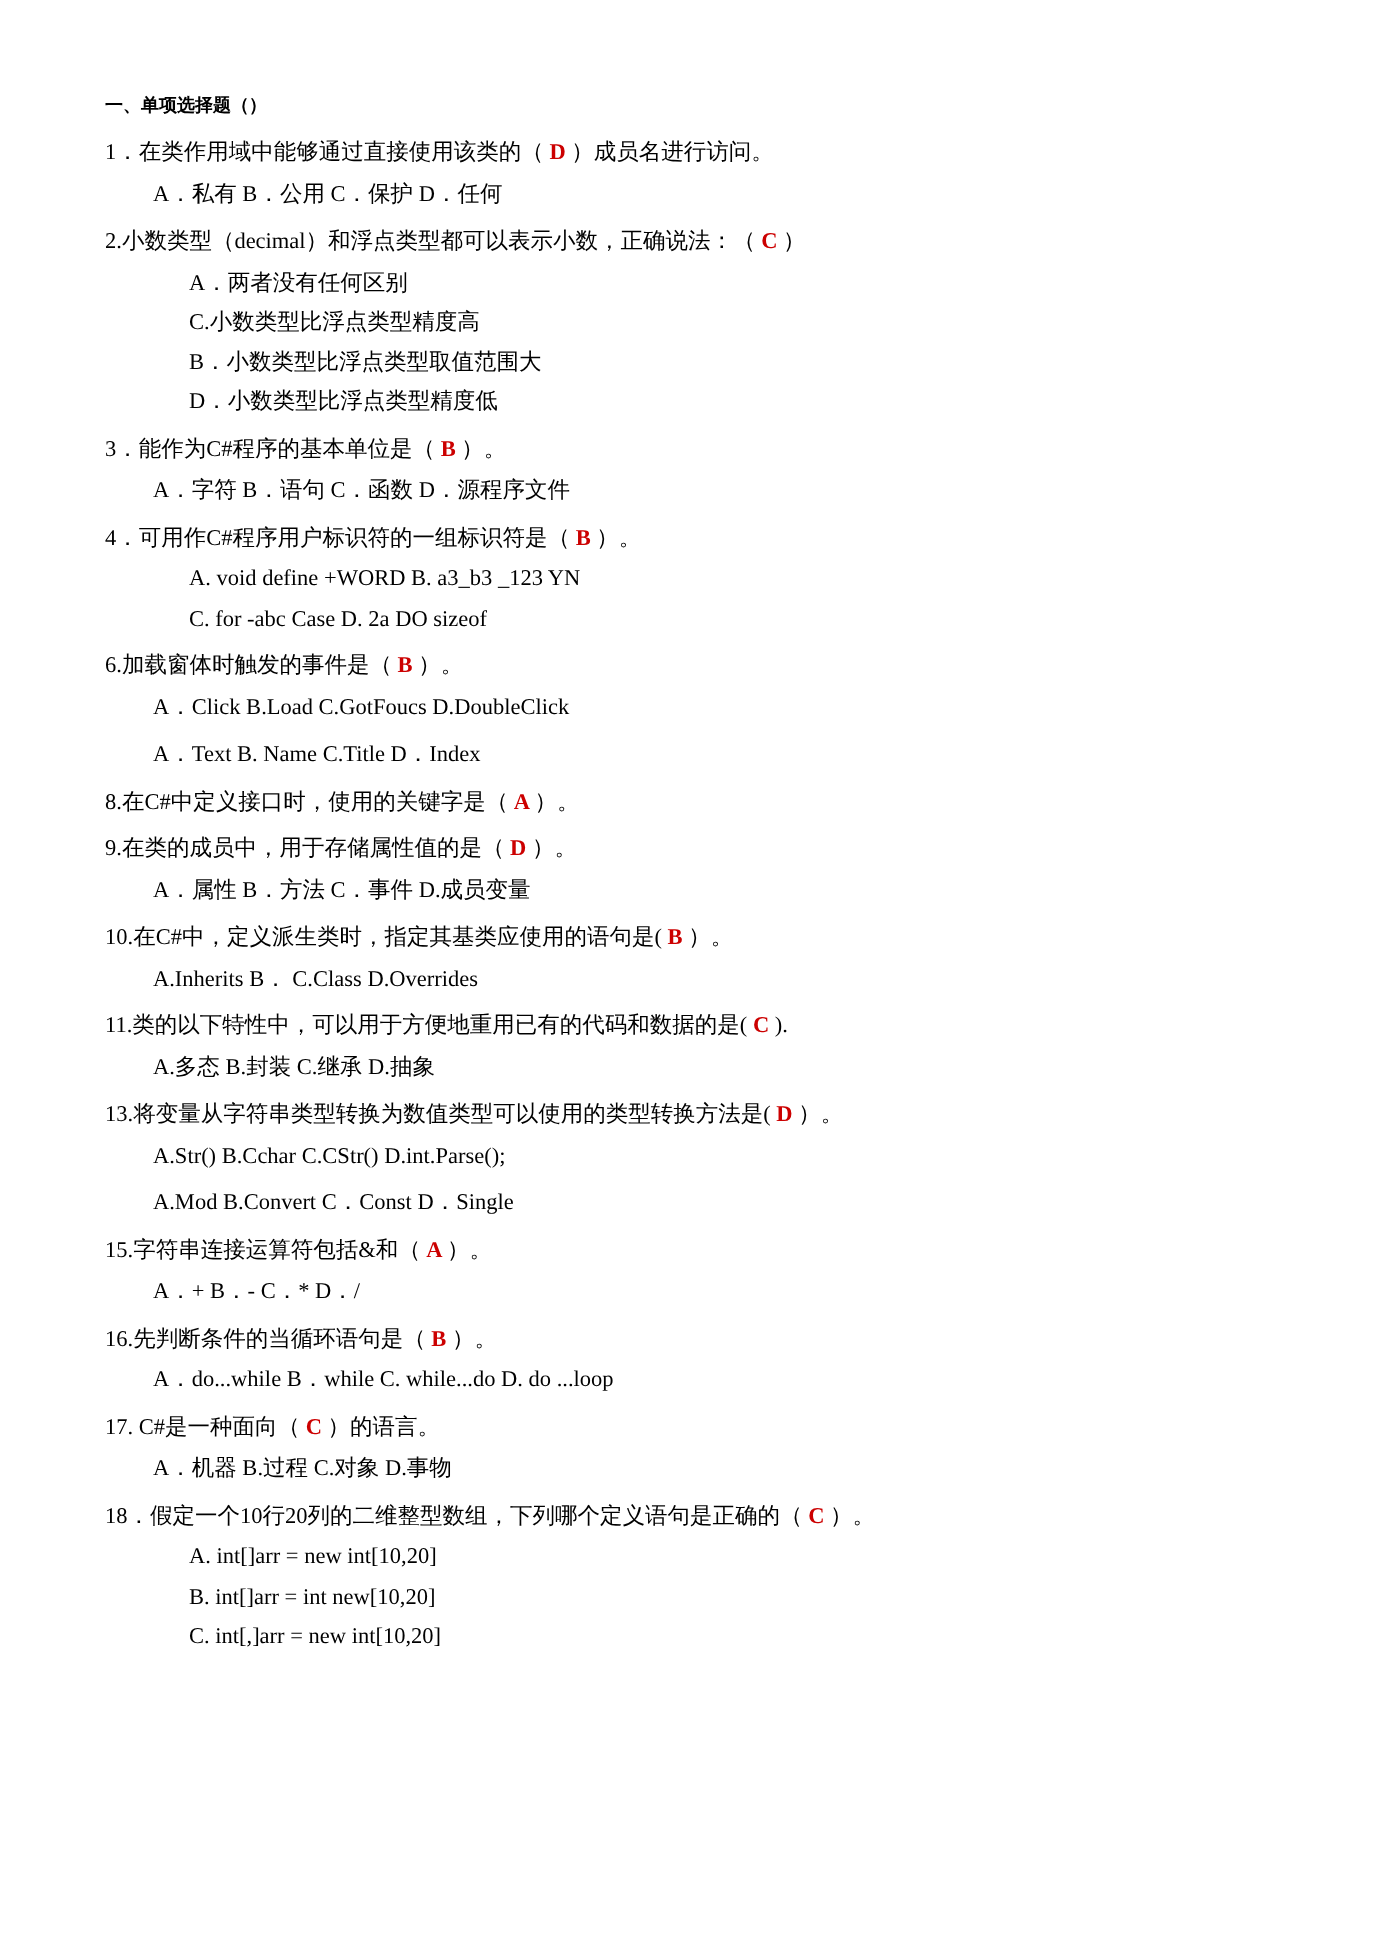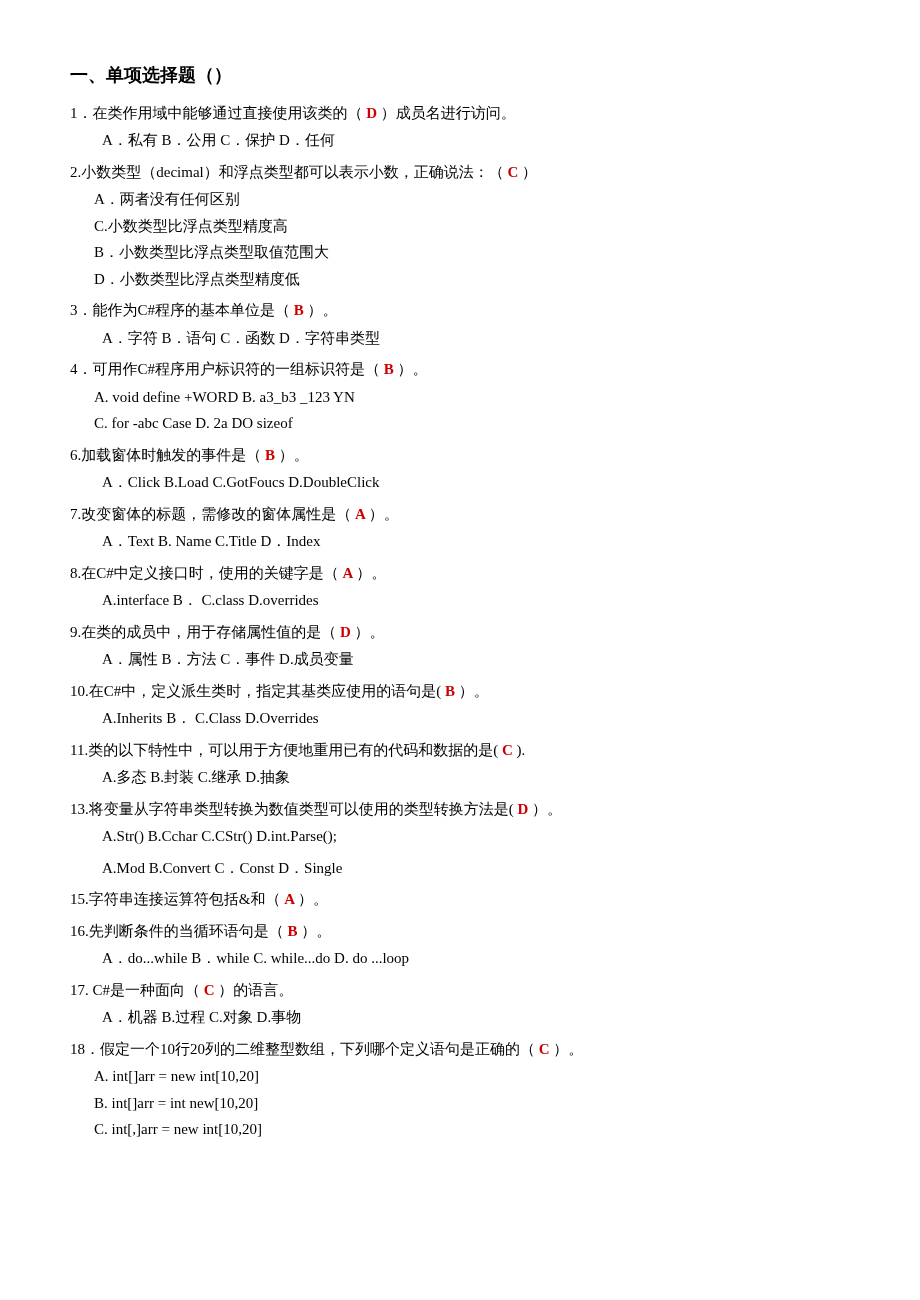--- a/index.html
+++ b/index.html
@@ -12,42 +12,42 @@
       font-family: "SimSun", "宋体", serif;
       font-size: 15px;
       color: #000000;
       padding: 60px 70px;
       line-height: 1.7;
       width: 920px;
       min-height: 1300px;
     }
     .section-title {
       font-weight: bold;
-      font-size: 18px;
+      font-size: 12px;
       margin-bottom: 10px;
     }
     .question {
       margin-bottom: 6px;
     }
     .question-text {
       display: block;
       margin-bottom: 2px;
     }
     .answer-red {
       color: #cc0000;
       font-weight: bold;
     }
     .options-line {
       display: block;
       margin-left: 32px;
       margin-bottom: 2px;
     }
     .options-block {
       display: block;
-      margin-left: 24px;
+      margin-left: 56px;
       margin-bottom: 1px;
     }
   </style>
 </head>
 <body>
 
 <div class="section-title">
   <span>一、单项选择题（）</span>
 </div>
 
@@ -58,38 +58,36 @@
     </div>
     <div class="question">
       <span class="question-text">2.小数类型（decimal）和浮点类型都可以表示小数，正确说法：（<span class="answer-red"> C </span>）</span>
       <span class="options-block">A．两者没有任何区别</span>
       <span class="options-block">C.小数类型比浮点类型精度高</span>
       <span class="options-block">B．小数类型比浮点类型取值范围大</span>
       <span class="options-block">D．小数类型比浮点类型精度低</span>
     </div>
     <div class="question">
       <span class="question-text">3．能作为C#程序的基本单位是（<span class="answer-red"> B </span>）。</span>
-      <span class="options-line">A．字符      B．语句      C．函数      D．字符串类型</span>
+      <span class="options-line">A．字符      B．语句      C．函数      D．源程序文件</span>
     </div>
     <div class="question">
       <span class="question-text">4．可用作C#程序用户标识符的一组标识符是（<span class="answer-red"> B </span>）。</span>
       <span class="options-block">A. void    define    +WORD          B. a3_b3    _123    YN</span>
       <span class="options-block">C. for       -abc     Case          D. 2a      DO      sizeof</span>
     </div>
     <div class="question">
       <span class="question-text">6.加载窗体时触发的事件是（<span class="answer-red"> B </span>）。</span>
       <span class="options-line">A．Click      B.Load      C.GotFoucs      D.DoubleClick</span>
     </div>
     <div class="question">
-      <span class="question-text">7.改变窗体的标题，需修改的窗体属性是（<span class="answer-red"> A </span>）。</span>
       <span class="options-line">A．Text    B. Name   C.Title    D．Index</span>
     </div>
     <div class="question">
       <span class="question-text">8.在C#中定义接口时，使用的关键字是（<span class="answer-red"> A </span>）。</span>
-      <span class="options-line">A.interface   B．       C.class    D.overrides</span>
     </div>
     <div class="question">
       <span class="question-text">9.在类的成员中，用于存储属性值的是（<span class="answer-red"> D </span>）。</span>
       <span class="options-line">A．属性   B．方法    C．事件   D.成员变量</span>
     </div>
     <div class="question">
       <span class="question-text">10.在C#中，定义派生类时，指定其基类应使用的语句是(<span class="answer-red"> B </span>）。</span>
       <span class="options-line">A.Inherits    B．       C.Class   D.Overrides</span>
     </div>
     <div class="question">
@@ -98,20 +96,21 @@
     </div>
     <div class="question">
       <span class="question-text">13.将变量从字符串类型转换为数值类型可以使用的类型转换方法是(<span class="answer-red"> D </span>）。</span>
       <span class="options-line">A.Str()    B.Cchar    C.CStr()    D.int.Parse();</span>
     </div>
     <div class="question">
       <span class="options-line">A.Mod      B.Convert    C．Const    D．Single</span>
     </div>
     <div class="question">
       <span class="question-text">15.字符串连接运算符包括&amp;和（<span class="answer-red"> A </span>）。</span>
+      <span class="options-line">A．+   B．-    C．*    D．/</span>
     </div>
     <div class="question">
       <span class="question-text">16.先判断条件的当循环语句是（<span class="answer-red"> B </span>）。</span>
       <span class="options-line">A．do...while    B．while    C. while...do    D. do ...loop</span>
     </div>
     <div class="question">
       <span class="question-text">17. C#是一种面向（<span class="answer-red"> C </span>）的语言。</span>
       <span class="options-line">A．机器   B.过程    C.对象   D.事物</span>
     </div>
     <div class="question">

